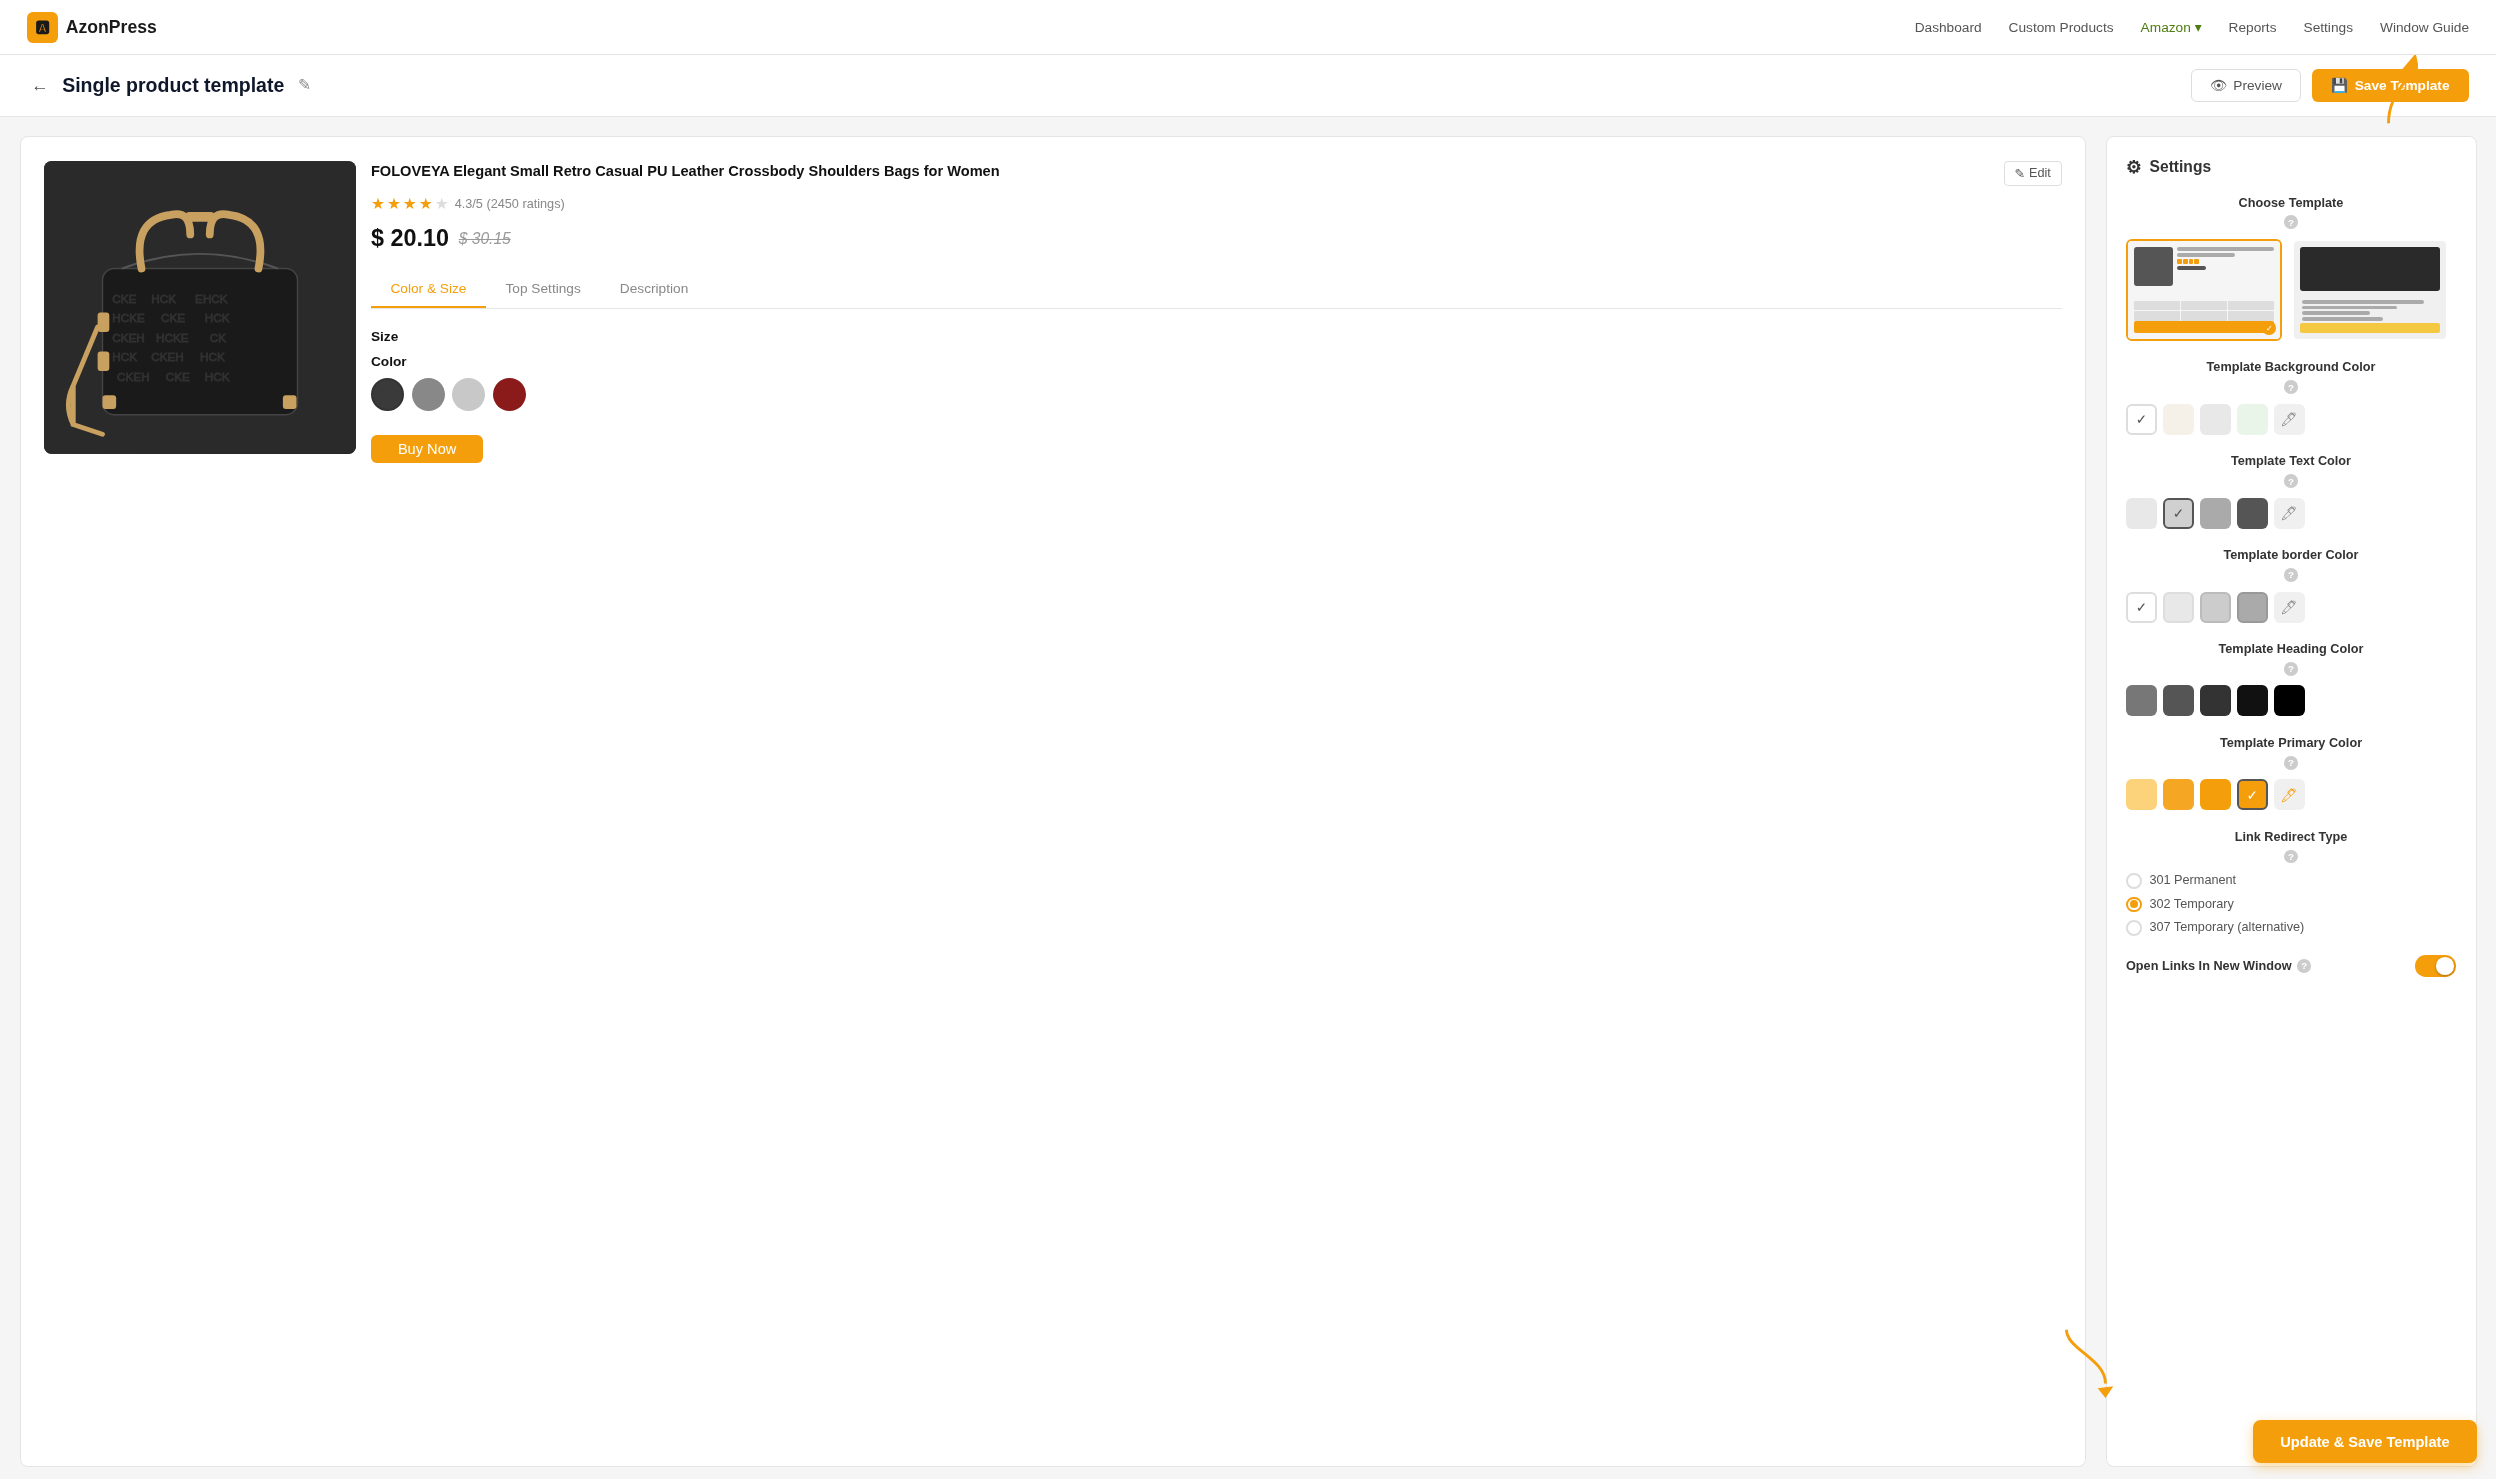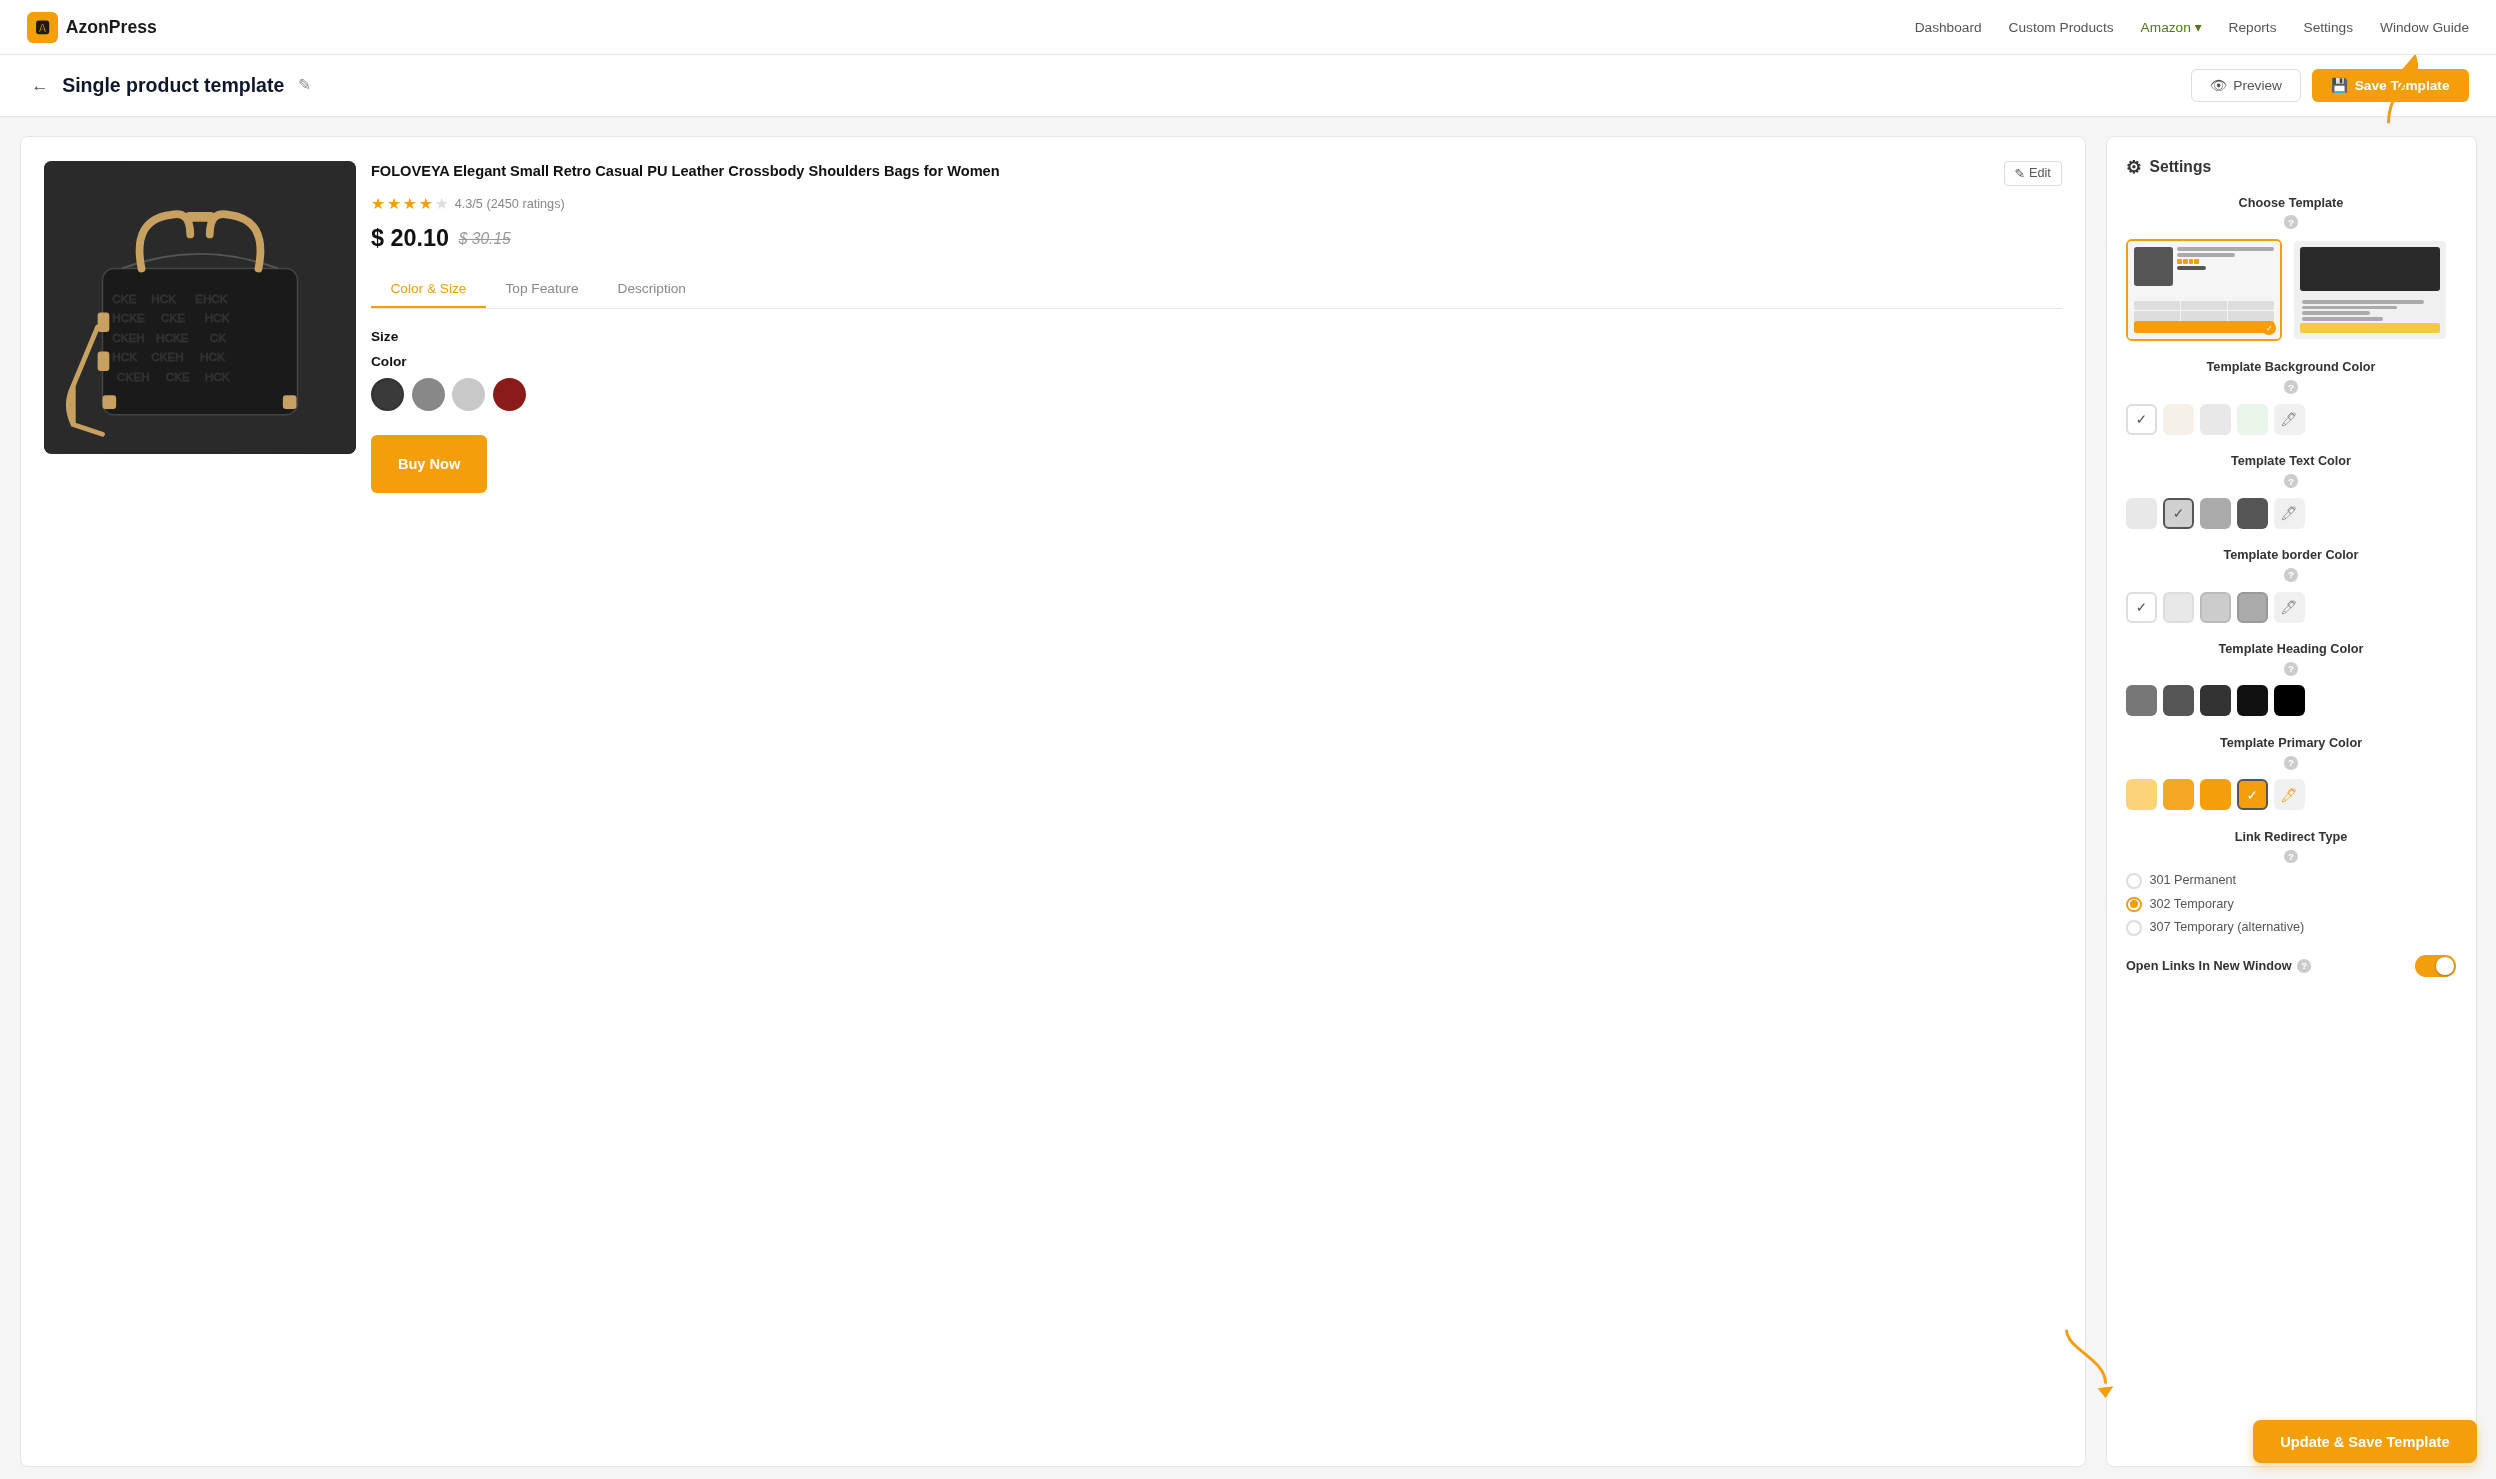--- a/index.html
+++ b/index.html
@@ -119,21 +119,21 @@
     .color-options { display: flex; gap: 7.8px; margin-bottom: 23.4px; }
     .color-swatch { width: 33px; height: 33px; border-radius: 50%; cursor: pointer; border: 2px solid transparent; }
     .color-swatch.active { border-color: #333; }
     .color-dark { background: #3a3a3a; }
     .color-grey { background: #888; }
     .color-light { background: #c8c8c8; }
     .color-red { background: #8b1a1a; }
 
     .buy-now-btn {
       background: #f59e0b; border: none; border-radius: 5.9px;
-      padding: 21px 27px; cursor: pointer; font-size: 14.6px; font-weight: 700; color: #fff;
+      padding: 6px 27px; cursor: pointer; font-size: 14.6px; font-weight: 400; color: #fff;
     }
 
     
     .settings-panel {
       width: 371px; flex-shrink: 0;
       background: #fff;
       border-radius: 7.8px;
       border: 1px solid #e5e5e5;
       padding: 19.5px;
       overflow-y: auto;
@@ -353,21 +353,21 @@
           <span class="rating-text">4.3/5 (2450 ratings)</span>
         </div>
 
         <div class="product-price">
           <span class="price-current">$ 20.10</span>
           <span class="price-original">$ 30.15</span>
         </div>
 
         <div class="product-tabs">
           <div class="tab-item active">Color &amp; Size</div>
-          <div class="tab-item">Top Feature</div>
+          <div class="tab-item">Top Settings</div>
           <div class="tab-item">Description</div>
         </div>
 
         <div class="section-label">Size</div>
 
         <div class="section-label">Color</div>
         <div class="color-options">
           <div class="color-swatch color-dark active"></div>
           <div class="color-swatch color-grey"></div>
           <div class="color-swatch color-light"></div>

